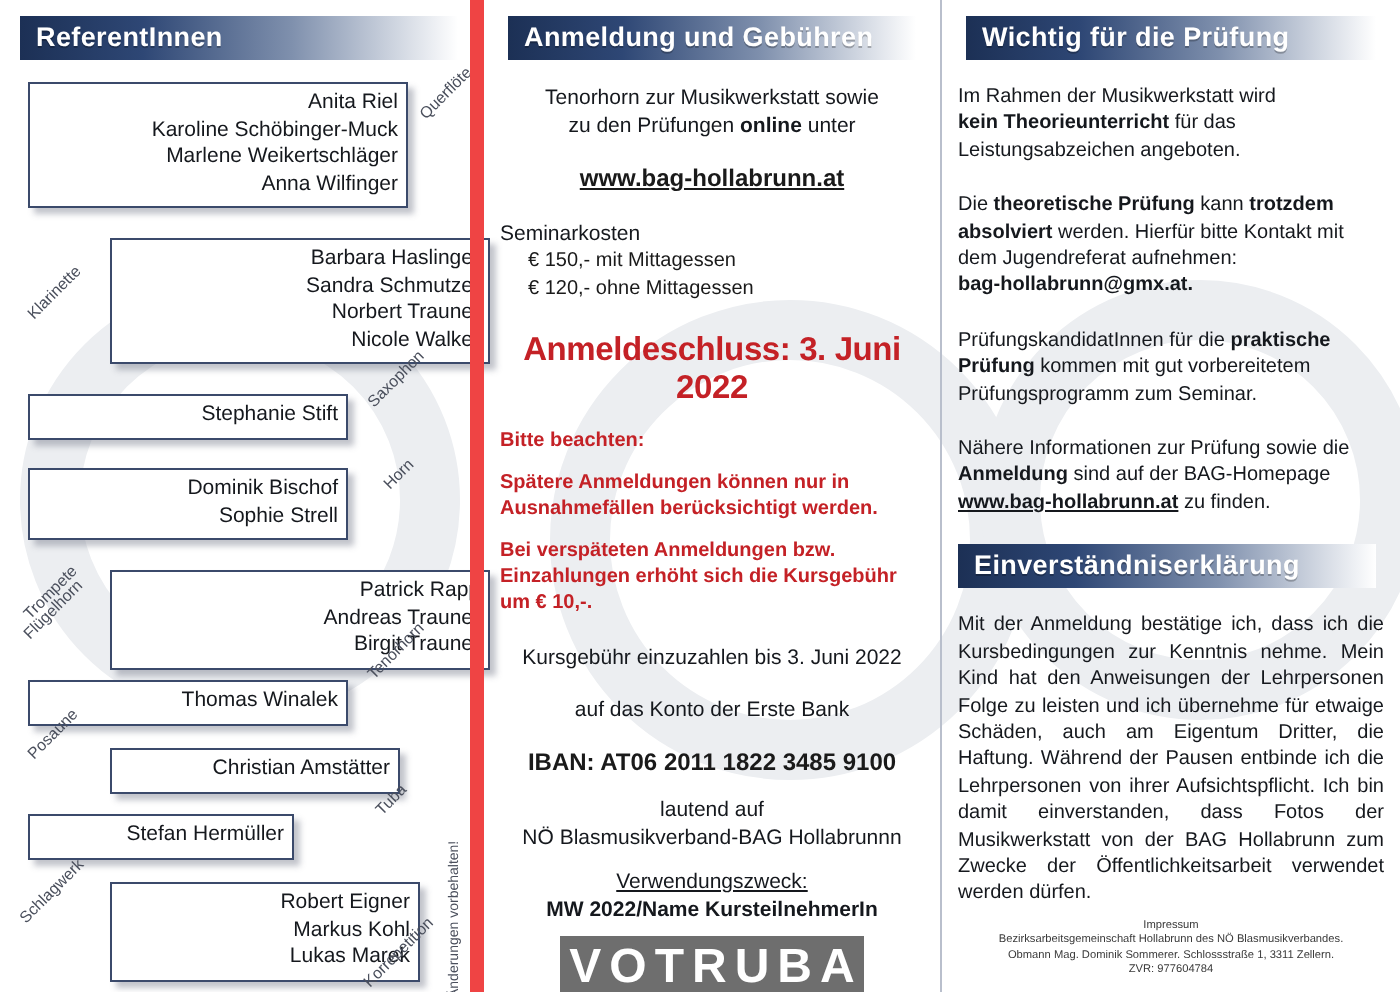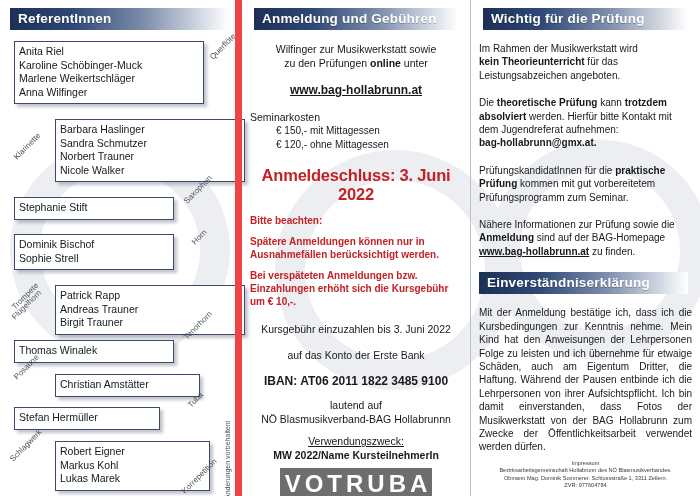--- a/index.html
+++ b/index.html
@@ -30,21 +30,21 @@
   }
   .col-mid .bar,.col-right .bar{margin-left:4px;margin-right:4px;}
 
   
   .boxes{position:relative;margin-top:7px;height:455px;}
   .nbox{
     position:absolute;
     border:1.5px solid #3b4a6b;
     background:#ffffff;
     box-shadow:3px 3px 3px rgba(120,125,140,.45);
-    text-align:left;
+    text-align:right;
     font-size:10.5px;
     line-height:13.6px;
     color:#15181d;
     padding:3px 4px 4px 4px;
     box-sizing:border-box;
   }
   .nbox div{white-space:nowrap;}
   .rot{
     position:absolute;
     font-size:8px;
@@ -62,21 +62,21 @@
     transform:rotate(-90deg);
   }
 
   
   .mtxt{font-size:10.5px;line-height:14px;color:#15181d;}
   .center{text-align:center;}
   .b{font-weight:bold;}
   .link{font-weight:bold;text-decoration:underline;font-size:12px;}
   .redhead{color:#c42126;font-weight:bold;font-size:16.5px;text-align:center;letter-spacing:-.2px;}
   .redsm{color:#c42126;font-weight:bold;font-size:10px;line-height:13px;}
-  .costs{font-size:10px;line-height:14px;padding-left:26px;}
+  .costs{font-size:10px;line-height:14px;padding-left:14px;}
   .iban{font-weight:bold;font-size:12px;text-align:center;}.sp8{height:8px;}.sp10{height:10px;}.sp12{height:12px;}.sp14{height:14px;}
 
   
   .logo{width:152px;margin:6px auto 0 auto;text-align:center;}
   .logo-top{background:#6e6e6e;color:#fff;font-size:24px;font-weight:bold;letter-spacing:4px;padding:2px 0 2px 4px;}
   .logo-bot{background:#29abe2;color:#fff;font-size:11px;font-weight:bold;letter-spacing:5px;padding:2px 0 2px 5px;}
 
   
   .rtxt{font-size:10px;line-height:13.4px;color:#15181d;}
   .just{text-align:justify;}
@@ -138,21 +138,21 @@
       <div class="nbox" style="left:14px;top:303px;width:160px;">
         <div>Thomas Winalek</div>
       </div>
       <div class="rot" style="left:182px;top:298px;">Tenorhorn</div>
 
       <div class="nbox" style="left:55px;top:337px;width:145px;">
         <div>Christian Amstätter</div>
       </div>
       <div class="rot" style="left:12px;top:338px;">Posaune</div>
 
-      <div class="nbox" style="left:14px;top:370px;width:146px;">
+      <div class="nbox" style="left:14px;top:370px;width:133px;">
         <div>Stefan Hermüller</div>
       </div>
       <div class="rot" style="left:186px;top:366px;">Tuba</div>
 
       <div class="nbox" style="left:55px;top:404px;width:155px;">
         <div>Robert Eigner</div>
         <div>Markus Kohl</div>
         <div>Lukas Marek</div>
       </div>
       <div class="rot" style="left:8px;top:420px;">Schlagwerk</div>
@@ -161,21 +161,21 @@
 
       <div class="vert" style="left:224px;top:462px;">Änderungen vorbehalten!</div>
     </div>
   </div>
 
   <div class="col col-mid">
     <div class="bar">Anmeldung und Gebühren</div>
 
     <div class="sp12"></div>
     <div class="mtxt center">
-      <div>Wilfinger zur Musikwerkstatt sowie</div>
+      <div>Tenorhorn zur Musikwerkstatt sowie</div>
       <div>
         <span>zu den Prüfungen </span><span class="b">online</span><span> unter</span>
       </div>
     </div>
 
     <div class="sp10"></div>
     <div class="center">
       <span class="link">www.bag-hollabrunn.at</span>
     </div>
 

